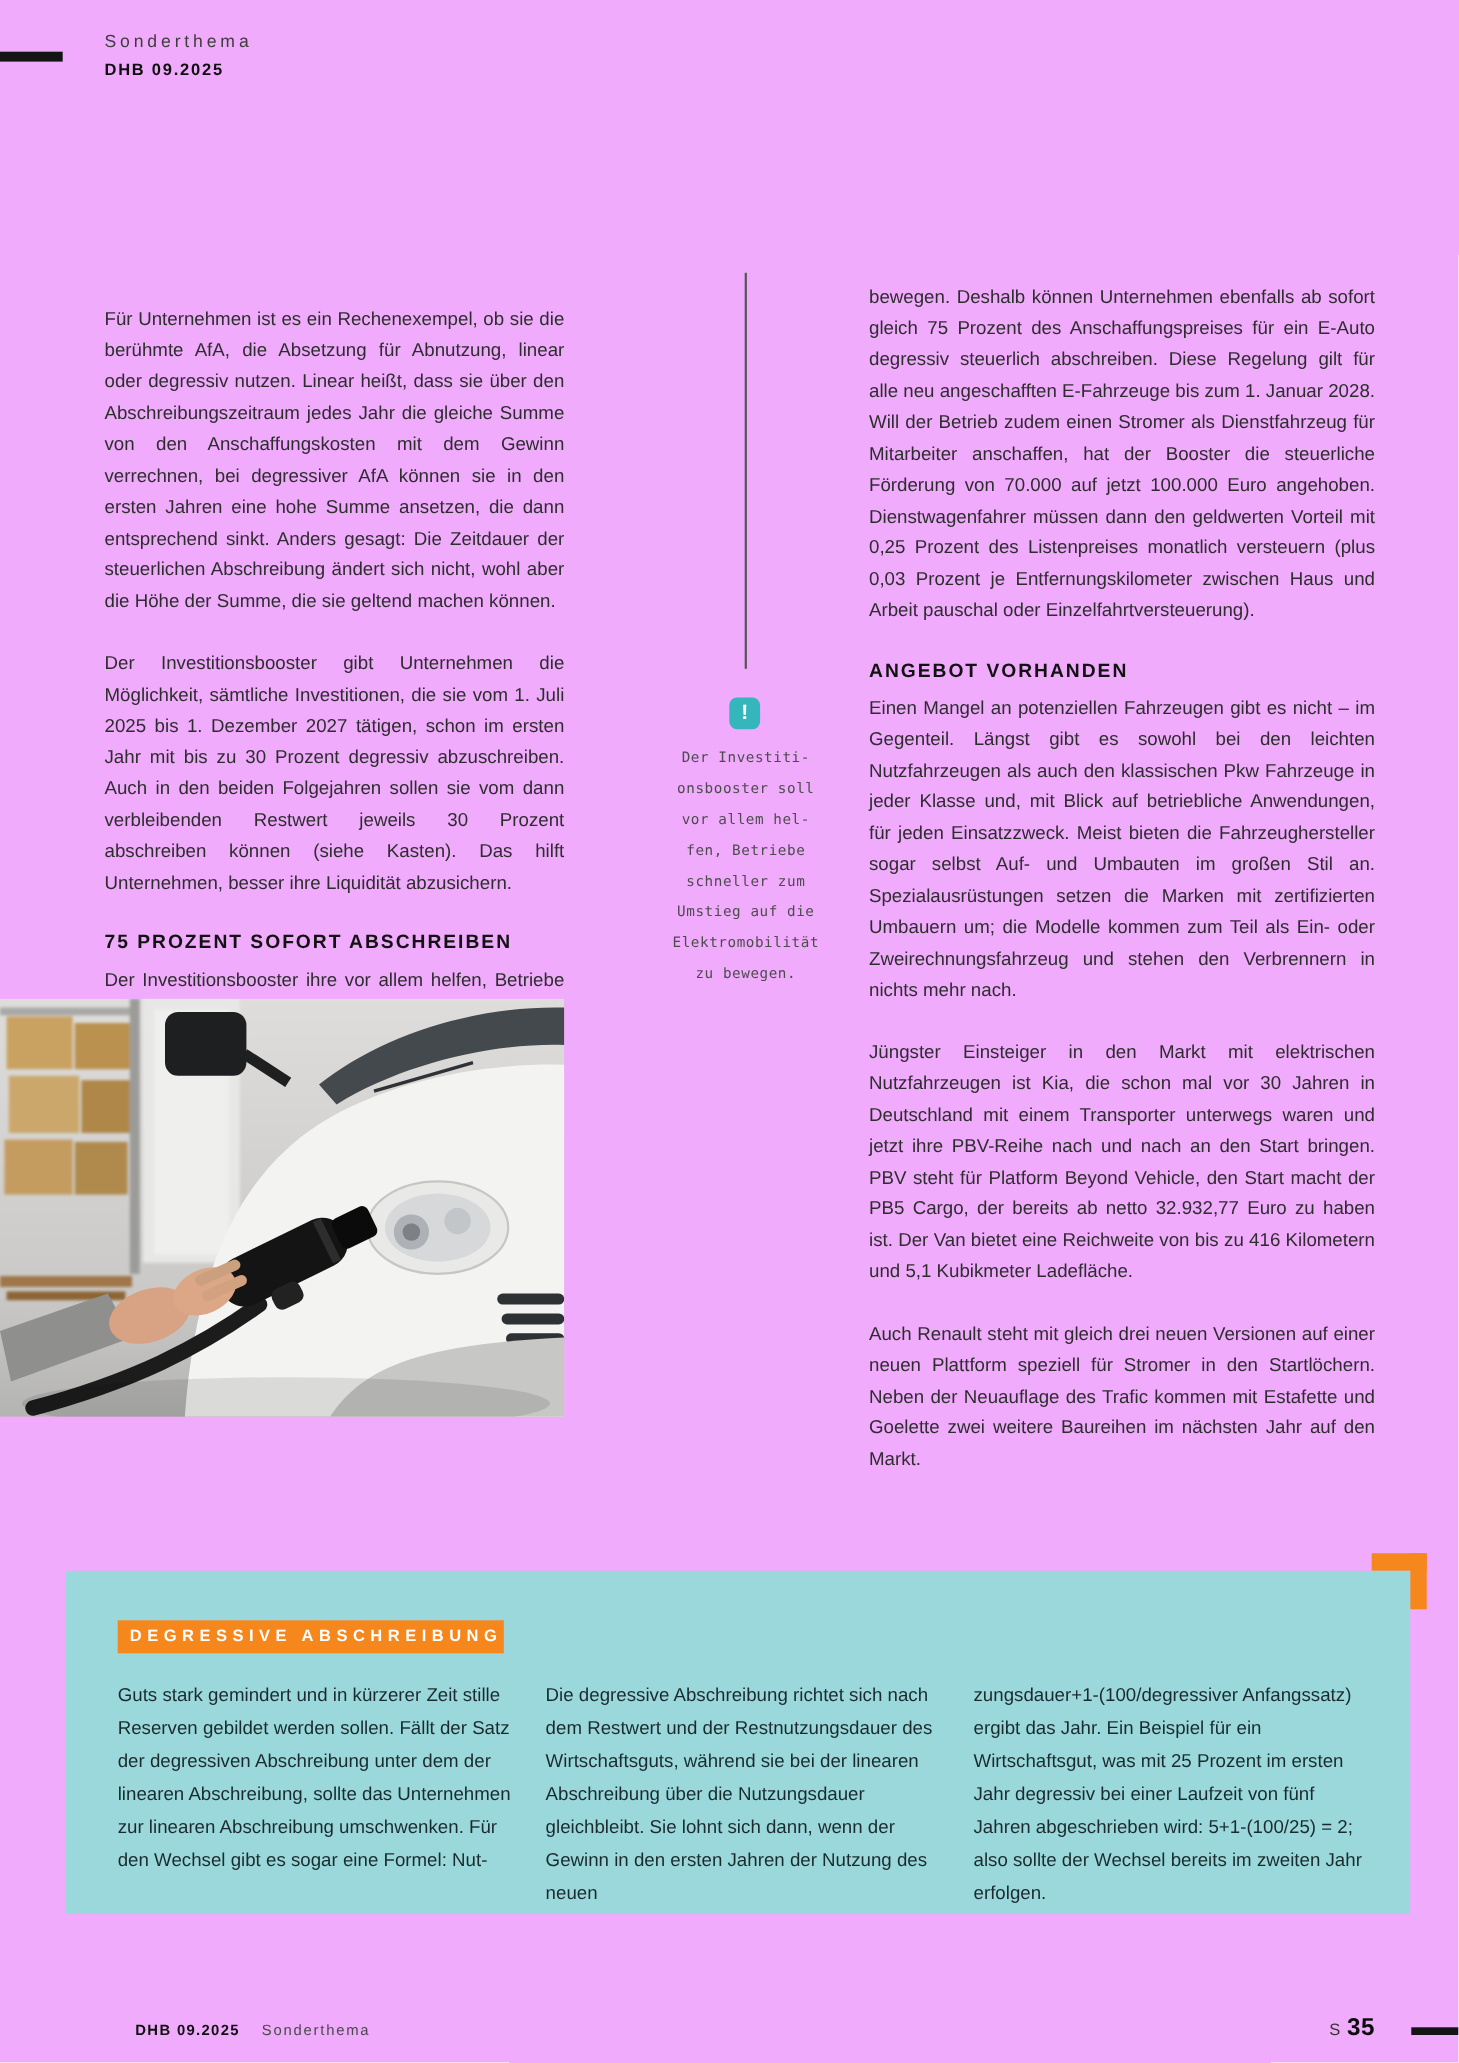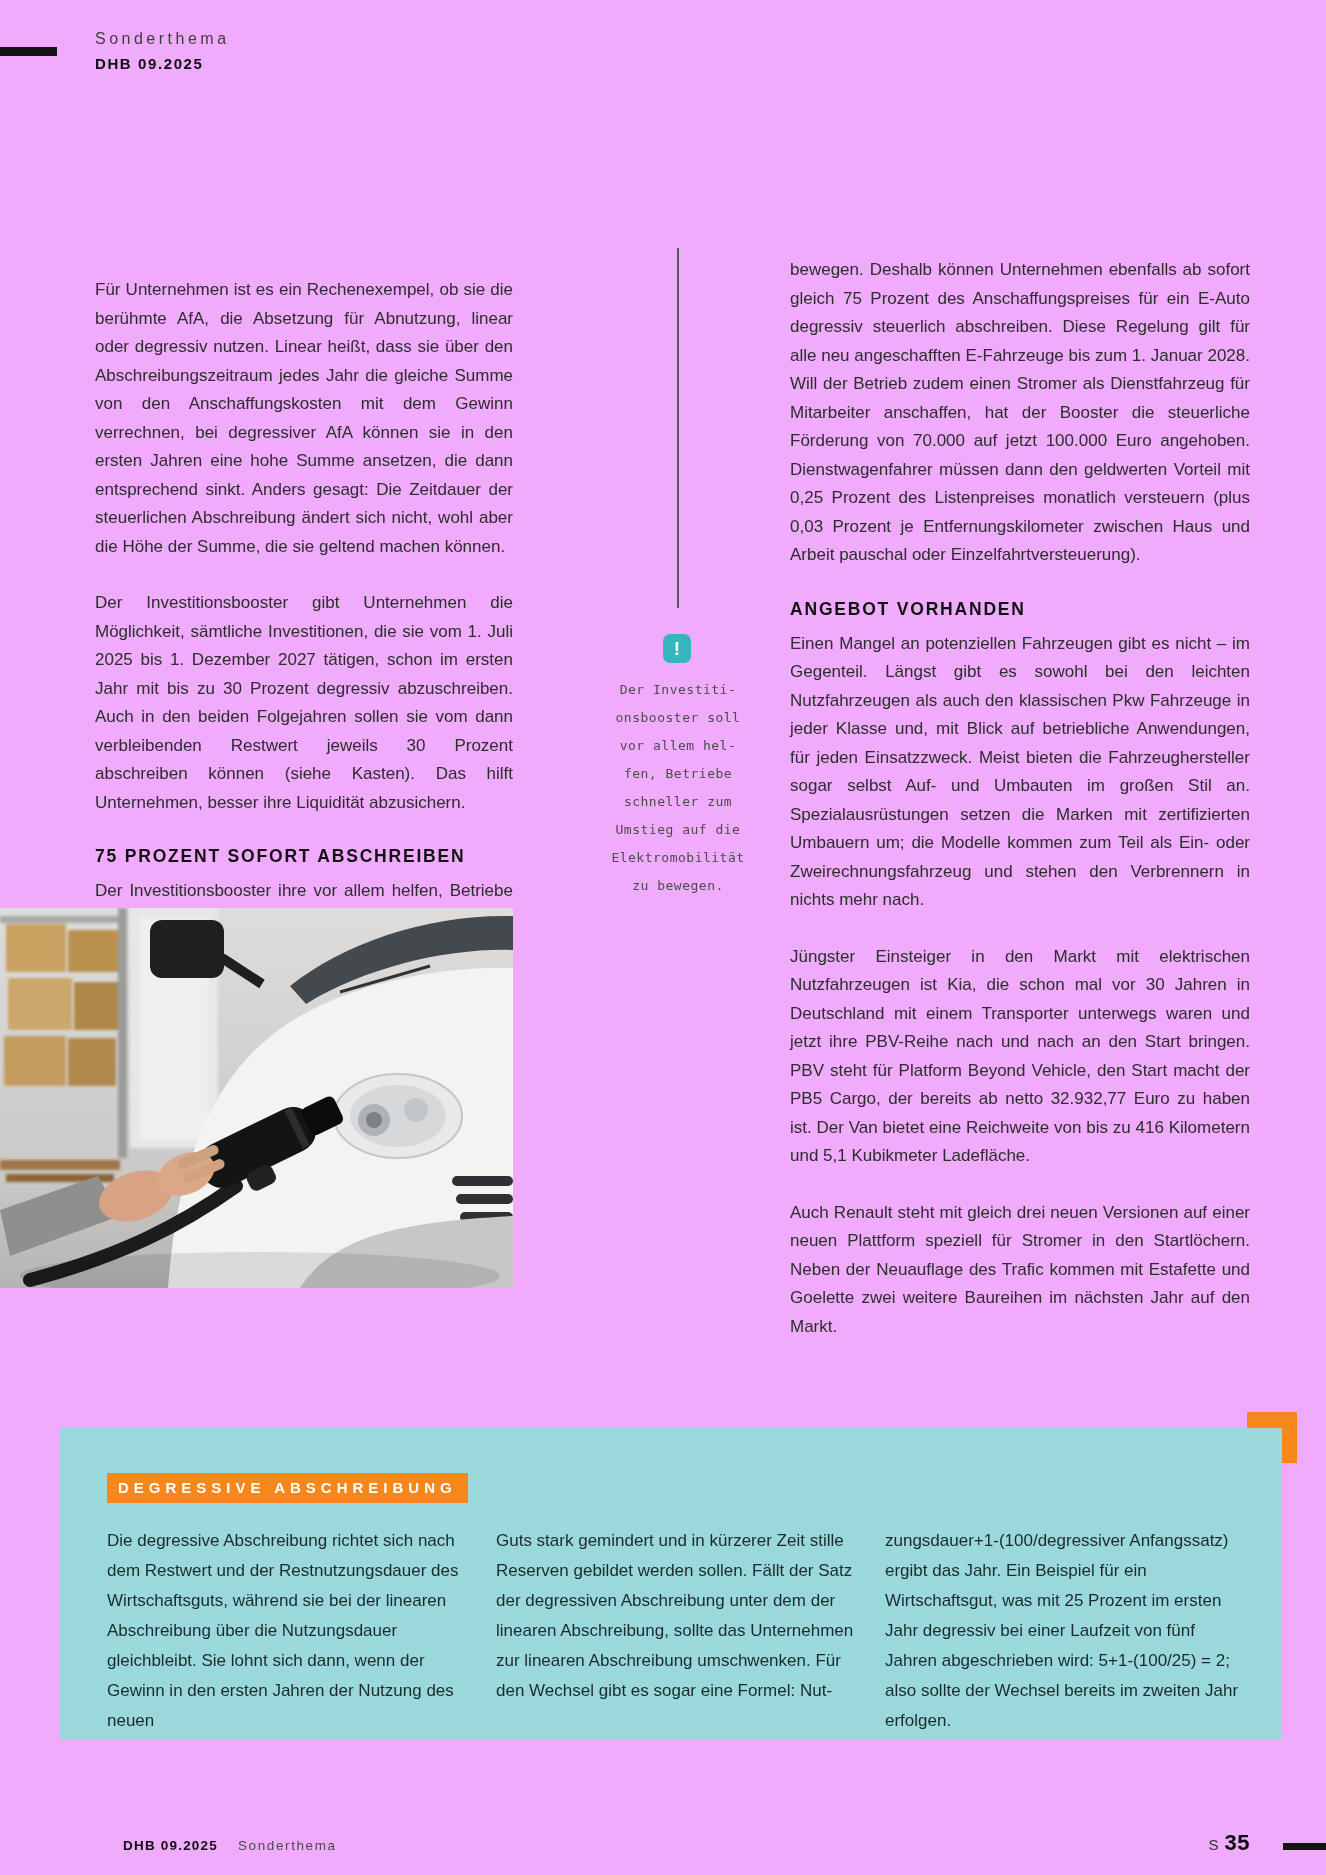--- a/index.html
+++ b/index.html
@@ -29,21 +29,21 @@
              letter-spacing:0.5px;color:#4c4c4c;white-space:pre-line;}
 
   
   .photo{position:absolute;left:0;top:908px;width:513px;height:380px;}
   .photo svg{display:block;}
 
   
   .infobox{position:absolute;left:60px;top:1428px;width:1222px;height:312px;background:#9ad8dc;}
   .infobox-label{position:absolute;left:47px;top:45px;display:inline-block;background:#f6871d;
                  color:#ffffff;font-size:15px;font-weight:bold;letter-spacing:5px;
-                 padding:6px 11px 7px 11px;line-height:17px;}
+                 padding:6px 1px 7px 11px;line-height:17px;}
   .infobox-cols{position:absolute;left:47px;top:98px;width:1140px;display:flex;gap:27px;}
   .infobox-cols p{width:362px;margin:0;font-size:17px;line-height:30px;color:#1b2b2d;text-align:left;}
 
   .corner{position:absolute;left:1247px;top:1412px;width:50px;height:51px;}
   .corner .h{position:absolute;right:0;top:0;width:50px;height:16px;background:#f6871d;}
   .corner .v{position:absolute;right:0;top:0;width:15px;height:51px;background:#f6871d;}
 
   
   .footer-left{position:absolute;left:95px;top:1838px;font-size:13.5px;color:#101010;padding-left:28px;}
   .footer-left .f-issue{font-weight:bold;letter-spacing:1.2px;}
@@ -157,22 +157,22 @@
     </svg>
   </div>
 
   <div class="corner">
     <div class="h"></div>
       <div class="v"></div>
   </div>
   <div class="infobox">
     <div class="infobox-label">DEGRESSIVE ABSCHREIBUNG</div>
     <div class="infobox-cols">
+      <p>Guts stark gemindert und in kürzerer Zeit stille Reserven gebildet werden sollen. Fällt der Satz der degressiven Abschreibung unter dem der linearen Abschreibung, sollte das Unternehmen zur linearen Abschreibung umschwenken. Für den Wechsel gibt es sogar eine Formel: Nut-</p>
       <p>Die degressive Abschreibung richtet sich nach dem Restwert und der Restnutzungsdauer des Wirtschaftsguts, während sie bei der linearen Abschreibung über die Nutzungsdauer gleichbleibt. Sie lohnt sich dann, wenn der Gewinn in den ersten Jahren der Nutzung des neuen</p>
-      <p>Guts stark gemindert und in kürzerer Zeit stille Reserven gebildet werden sollen. Fällt der Satz der degressiven Abschreibung unter dem der linearen Abschreibung, sollte das Unternehmen zur linearen Abschreibung umschwenken. Für den Wechsel gibt es sogar eine Formel: Nut-</p>
       <p>zungsdauer+1-(100/degressiver Anfangssatz) ergibt das Jahr. Ein Beispiel für ein Wirtschaftsgut, was mit 25 Prozent im ersten Jahr degressiv bei einer Laufzeit von fünf Jahren abgeschrieben wird: 5+1-(100/25) = 2; also sollte der Wechsel bereits im zweiten Jahr erfolgen.</p>
     </div>
   </div>
 
   <div class="footer-left">
     <span class="f-issue">DHB 09.2025</span><span class="f-section">Sonderthema</span>
   </div>
   <div class="footer-right">
     <span class="f-s">S</span>
     <span class="f-num">35</span>

